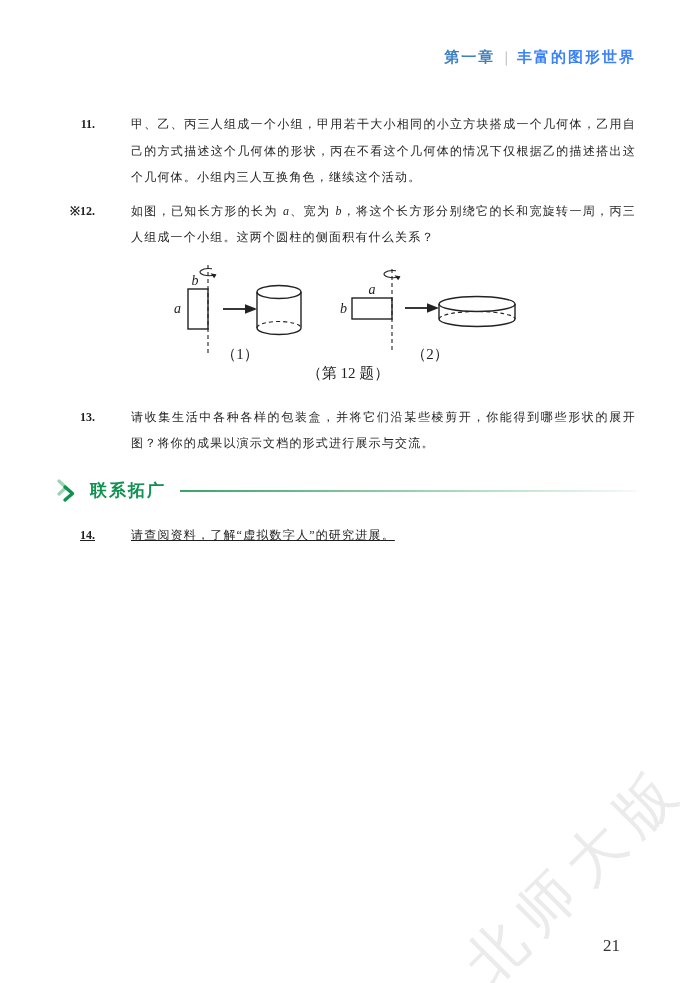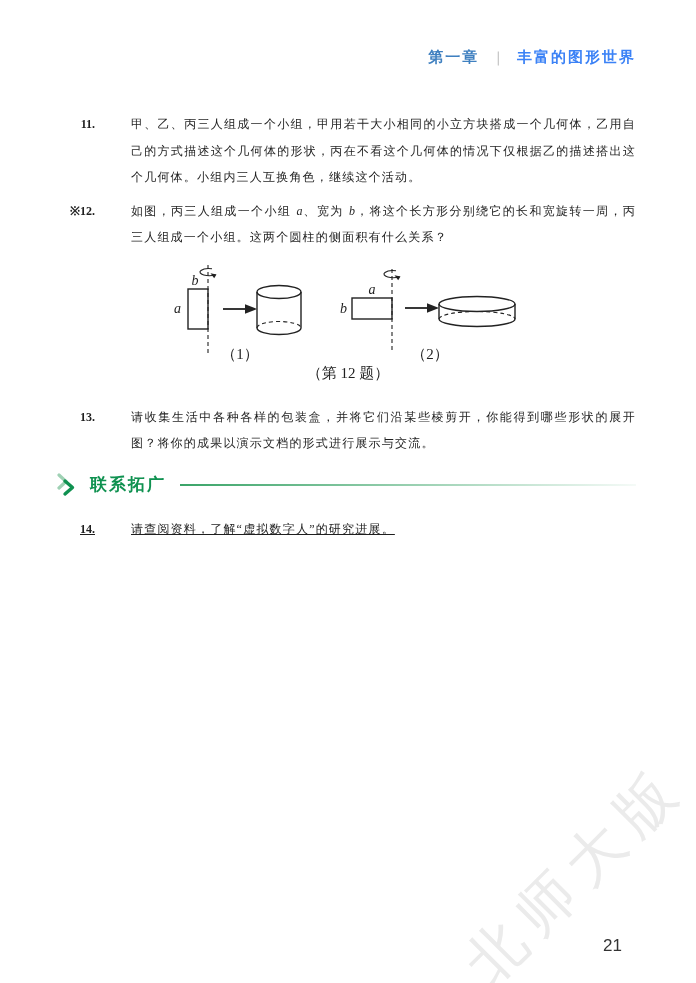--- a/index.html
+++ b/index.html
@@ -16,21 +16,21 @@
     width: 696px;
     height: 983px;
     padding: 48px 60px 0 57px;
     z-index: 1;
   }
   
   .running-header {
     display: flex;
     justify-content: flex-end;
     align-items: center;
-    gap: 12px;
+    gap: 4px;
     font-size: 15px;
     font-weight: bold;
     letter-spacing: 2px;
   }
   .chapter-label { color: #3f80c0; }
   .header-sep { color: #b0b0b0; font-weight: normal; font-size: 14px; letter-spacing: 0; }
   .chapter-title { color: #3b82f6; }
   
   .prob {
     display: flex;
@@ -75,21 +75,21 @@
     fill: #1f1f1f;
   }
   .fig-var {
     font-family: "Liberation Serif", "DejaVu Serif", serif;
     font-style: italic;
     font-size: 14px;
     fill: #1f1f1f;
   }
   
   .section-header {
-    margin-top: 16px;
+    margin-top: 22px;
     display: flex;
     align-items: center;
   }
   .section-chevrons { margin-right: 7px; }
   .section-title {
     font-family: "Liberation Sans", "DejaVu Sans", sans-serif;
     font-size: 17px;
     font-weight: bold;
     color: #0f9150;
     letter-spacing: 2px;
@@ -115,21 +115,21 @@
     color: #ebebeb;
     transform: rotate(-45deg);
     white-space: nowrap;
     z-index: 0;
     user-select: none;
   }
   .page-number {
     position: absolute;
     left: 603px;
     top: 936px;
-    font-family: Liberation Sans, sans-serif;
+    font-family: Liberation Serif, serif;
     font-size: 17px;
     color: #333;
     z-index: 1;
   }
 </style>
 </head>
 <body>
 
 <div class="watermark">北师大版</div>
 
@@ -141,21 +141,21 @@
     <span class="chapter-title">丰富的图形世界</span>
   </div>
 
   <div class="prob" id="prob-11">
     <div class="prob-num">11.</div>
     <div class="prob-text">甲、乙、丙三人组成一个小组，甲用若干大小相同的小立方块搭成一个几何体，乙用自己的方式描述这个几何体的形状，丙在不看这个几何体的情况下仅根据乙的描述搭出这个几何体。小组内三人互换角色，继续这个活动。</div>
   </div>
 
   <div class="prob" id="prob-12">
     <div class="prob-num">※12.</div>
-    <div class="prob-text"><span>如图，丙三人组成一个小组 </span><span class="mvar">a</span><span>、宽为 </span><span class="mvar">b</span><span>，将这个长方形分别绕它的长和宽旋转一周，丙三人组成一个小组。这两个圆柱的侧面积有什么关系？</span></div>
+    <div class="prob-text"><span>如图，已知长方形的长为 </span><span class="mvar">a</span><span>、宽为 </span><span class="mvar">b</span><span>，将这个长方形分别绕它的长和宽旋转一周，丙三人组成一个小组。这两个圆柱的侧面积有什么关系？</span></div>
   </div>
 
   <div class="figure-block">
     <svg width="579" height="125" viewBox="0 0 579 125">
 
       <line class="fig-dash" x1="151" y1="4" x2="151" y2="92"></line>
 
       <path class="fig-thin" d="M 158.5 13.5 A 9 3.5 0 1 1 155 7.8"></path>
       <polygon class="fig-fill" points="159.5,13.5 153.5,12.2 157.2,17.2"></polygon>
 

